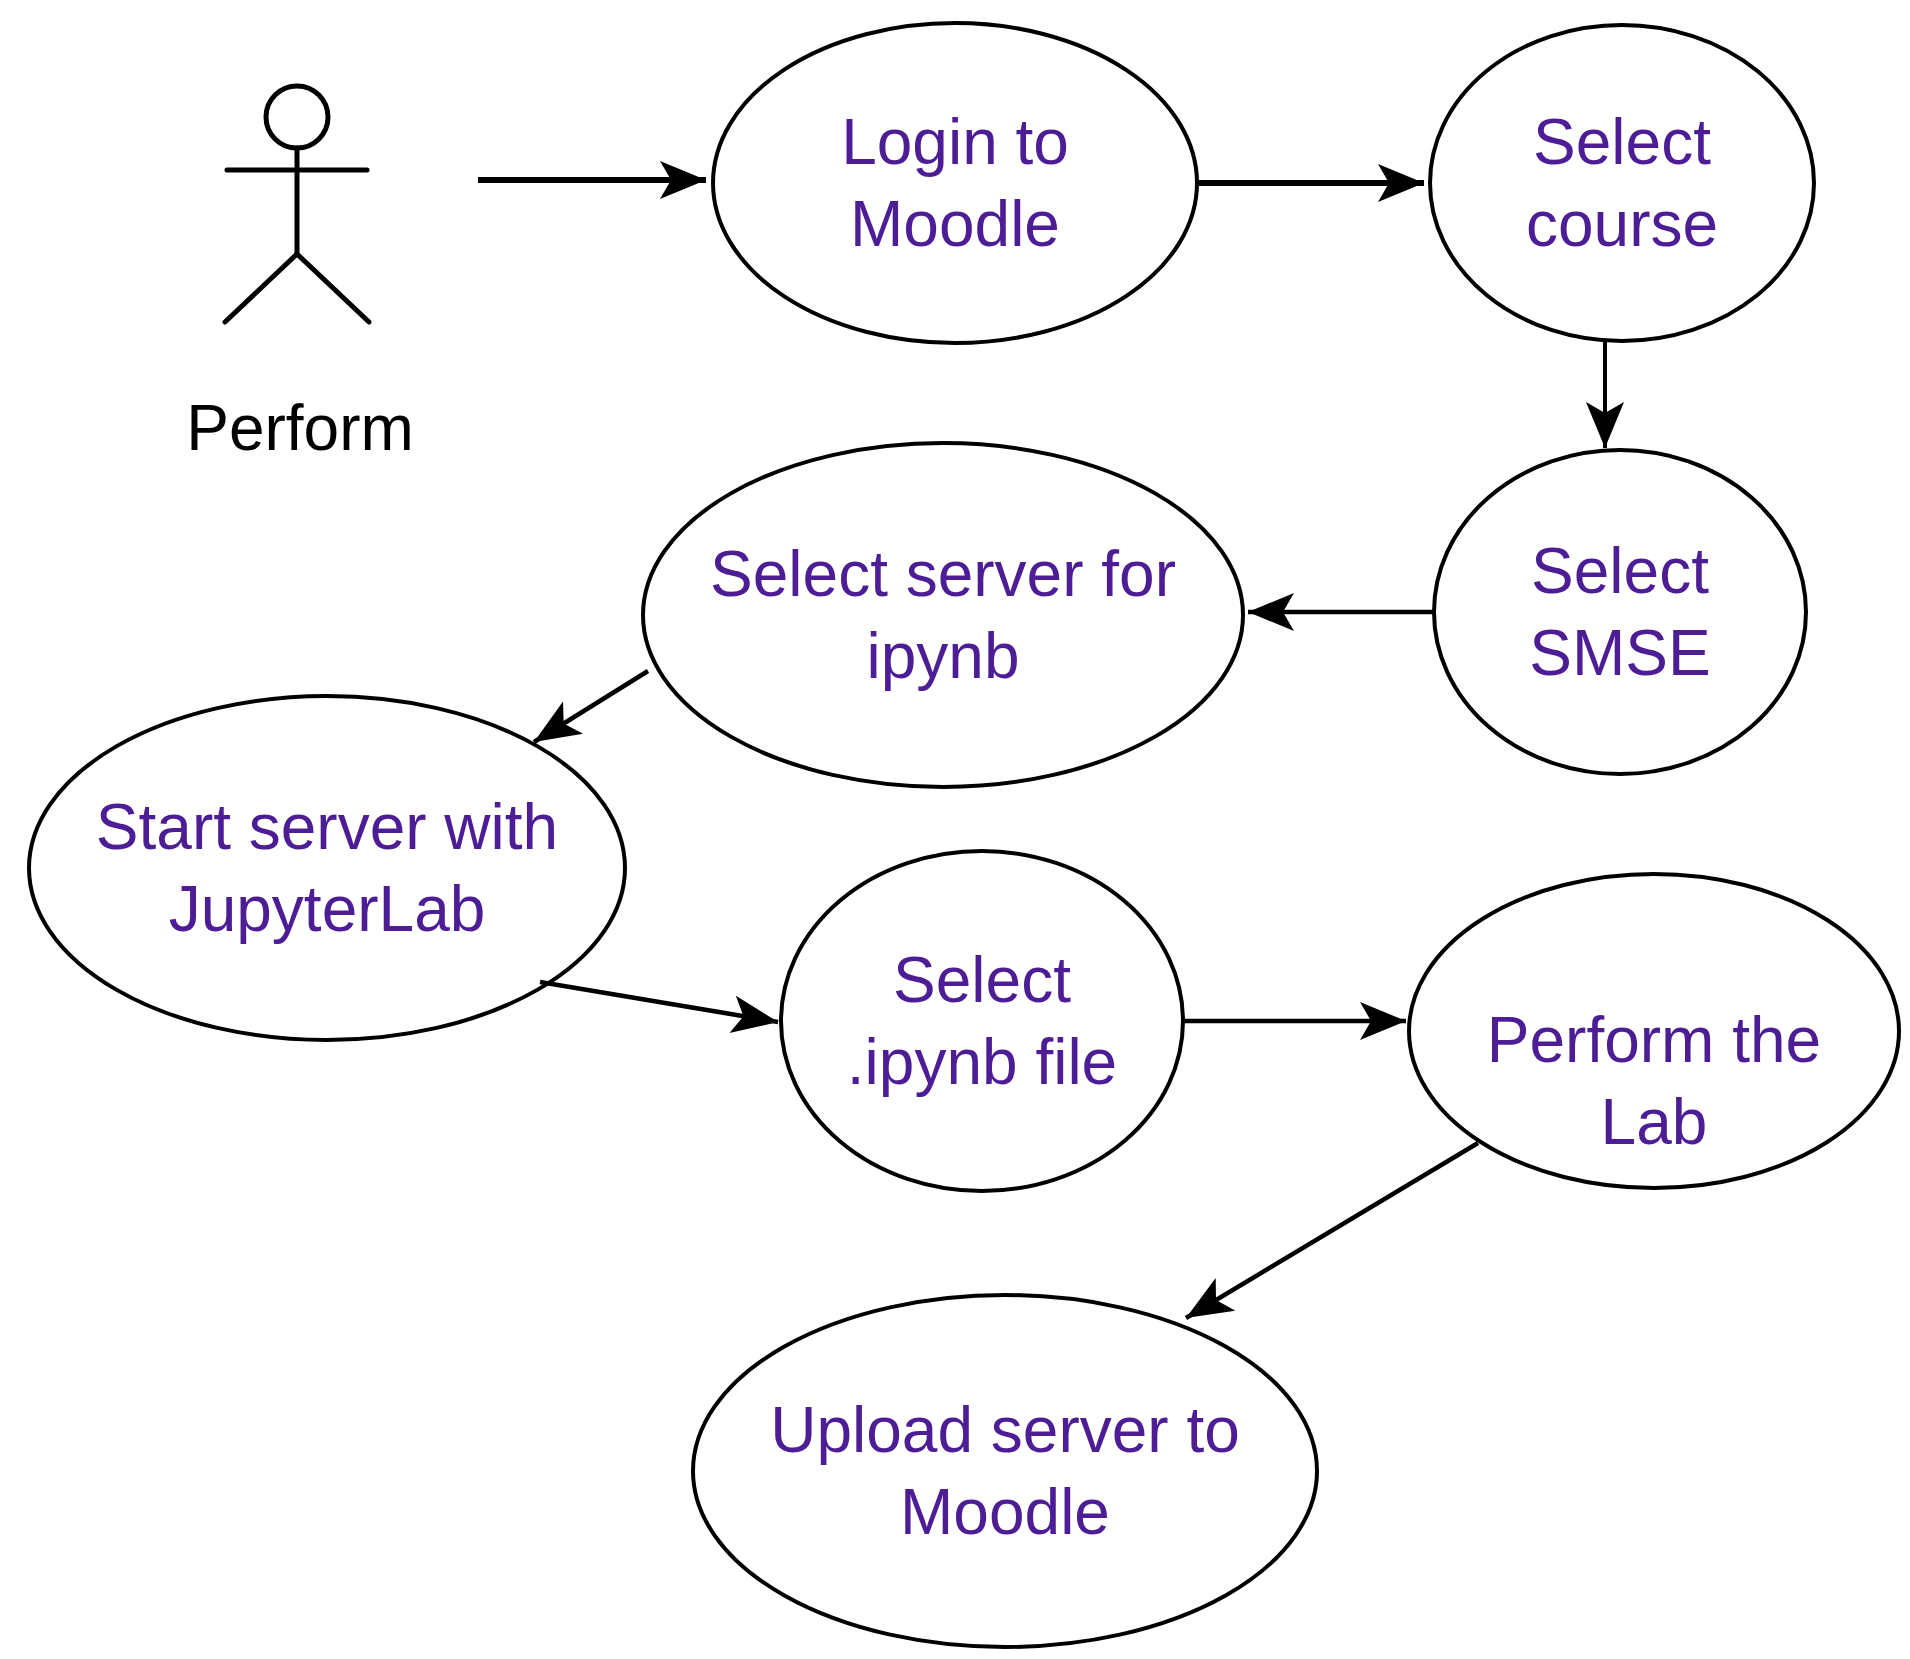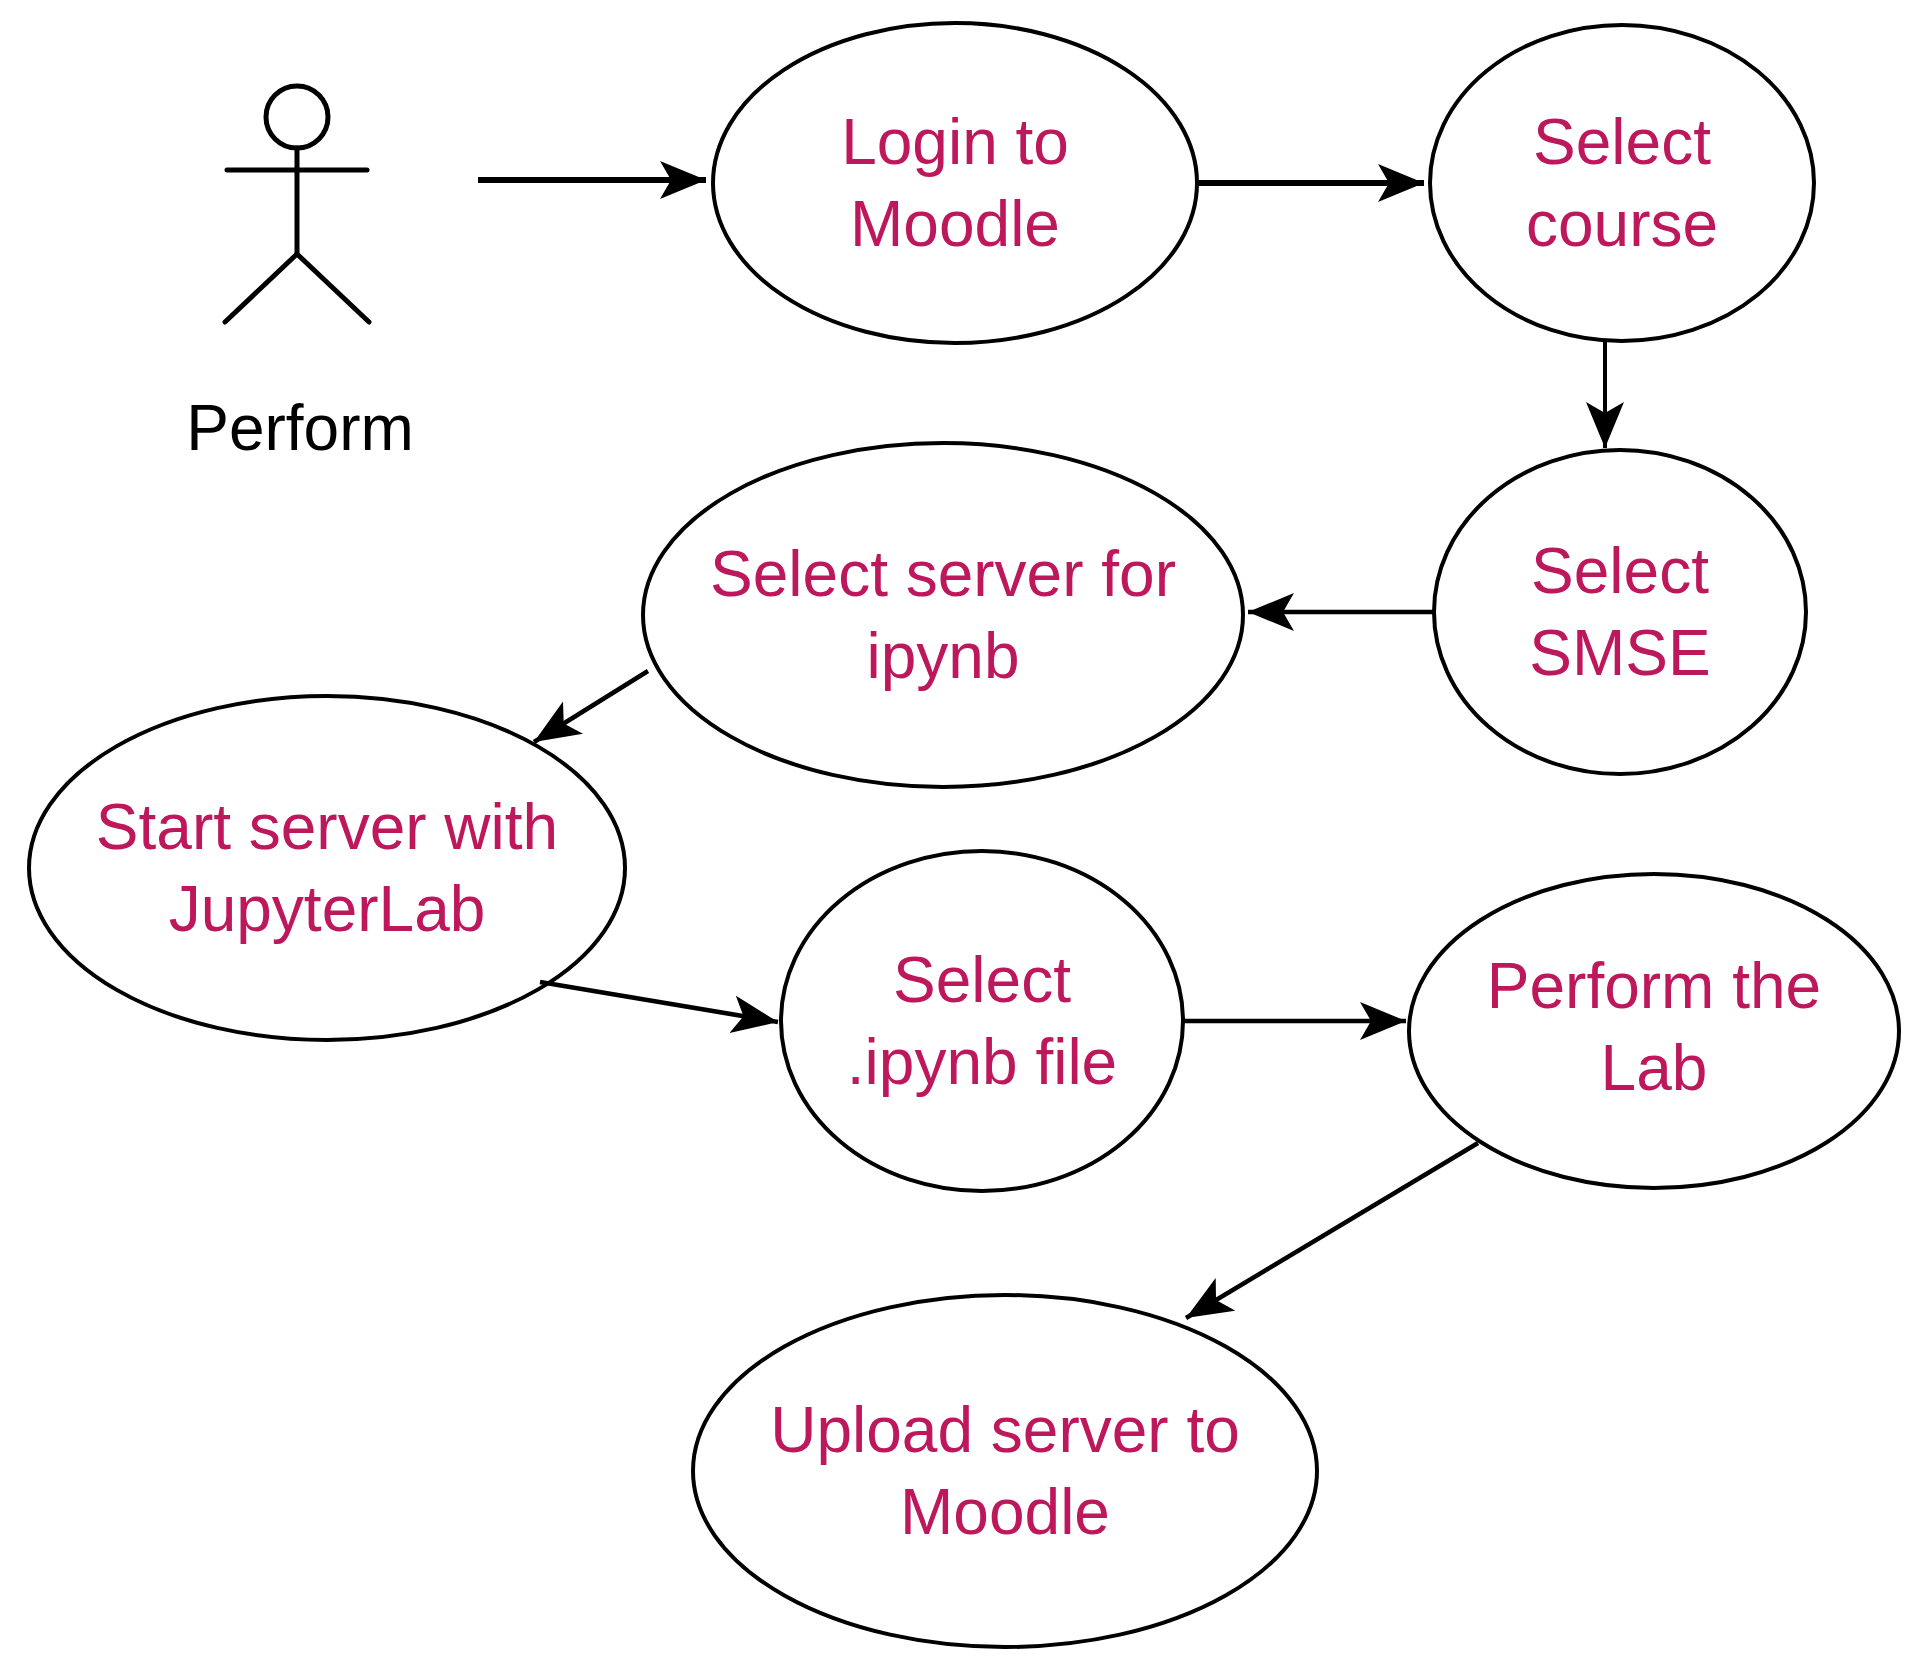--- a/index.html
+++ b/index.html
@@ -20,21 +20,21 @@
     left: 0;
     top: 0;
   }
   .node-label {
     position: absolute;
     display: flex;
     align-items: center;
     justify-content: center;
     text-align: center;
     white-space: pre-line;
-    color: #be185d;
+    color: #4c1d95;
     font-size: 64px;
     line-height: 82px;
     pointer-events: none;
   }
   .actor-label {
     position: absolute;
     text-align: center;
     color: #000000;
     font-size: 64px;
     line-height: 72px;
@@ -91,18 +91,18 @@
   <div class="node-label" style="left:1430px; top:25px;   width:384px; height:316px;">Select
 course</div>
   <div class="node-label" style="left:1434px; top:450px;  width:372px; height:324px;">Select
 SMSE</div>
   <div class="node-label" style="left:643px;  top:443px;  width:600px; height:344px;">Select server for
 ipynb</div>
   <div class="node-label" style="left:29px;   top:696px;  width:596px; height:344px;">Start server with
 JupyterLab</div>
   <div class="node-label" style="left:781px;  top:851px;  width:402px; height:340px;">Select
 .ipynb file</div>
-  <div class="node-label" style="left:1409px; top:870px;  width:490px; height:314px;">Perform the
+  <div class="node-label" style="left:1409px; top:924px;  width:490px; height:314px;">Perform the
 Lab</div>
   <div class="node-label" style="left:693px;  top:1295px; width:624px; height:352px;">Upload server to
 Moodle</div>
 
 </div>
 
 </body></html>

